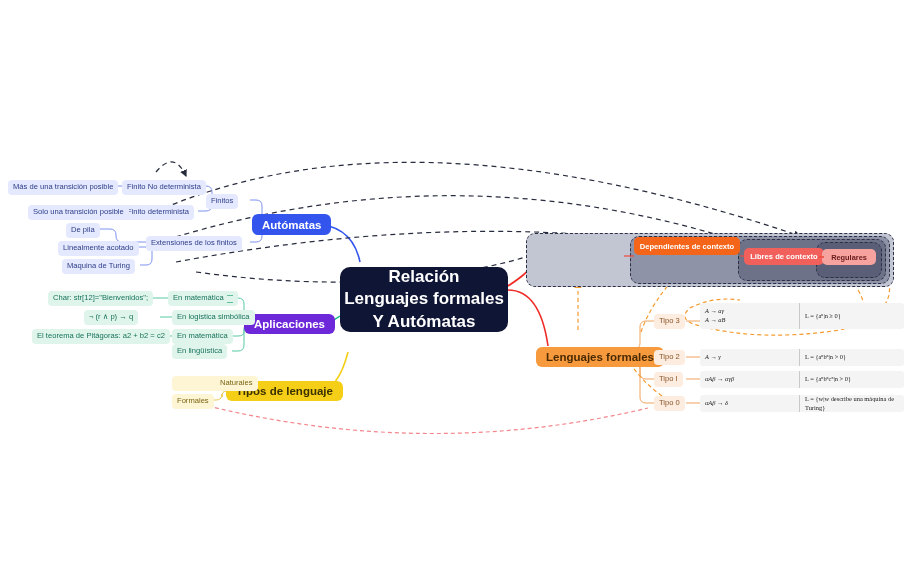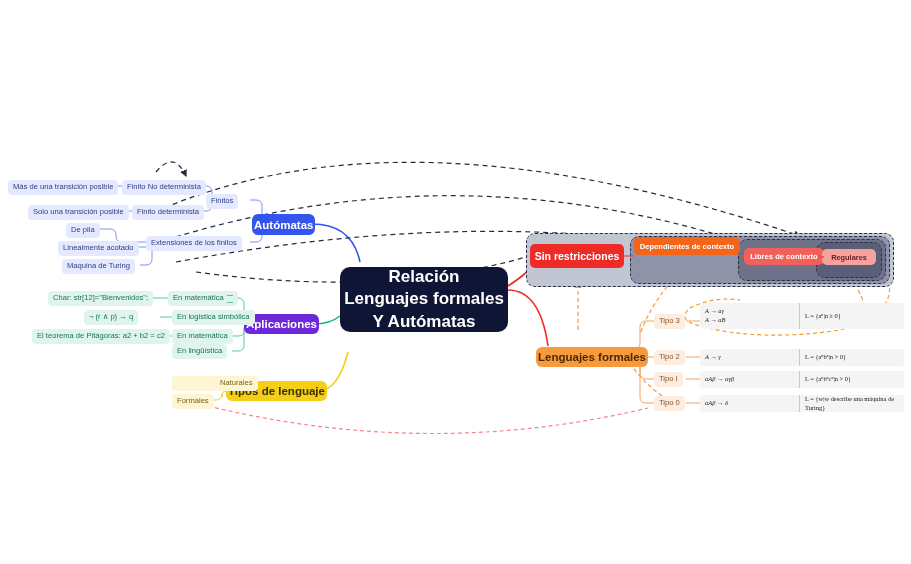--- a/index.html
+++ b/index.html
@@ -9,21 +9,21 @@
   svg.links{position:absolute;left:0;top:0;width:911px;height:564px;pointer-events:none;}
   .node{position:absolute;box-sizing:border-box;display:flex;align-items:center;
         justify-content:center;text-align:center;white-space:nowrap;}
 
   
   .central{background:#0f1535;color:#fff;border-radius:10px;
            font-size:17px;font-weight:700;line-height:1.32;
            padding:10px 14px;flex-direction:column;}
 
   
-  .l1{border-radius:6px;font-size:11.5px;font-weight:700;color:#fff;padding:5px 2px;}
+  .l1{border-radius:6px;font-size:11.5px;font-weight:700;color:#fff;padding:5px 10px;}
   .l1.blue{background:#3355ee;}
   .l1.green{background:#6d28d9;}
   .l1.yellow{background:#f5cf17;color:#3a3000;}
   .l1.orange{background:#f79a3e;color:#4a2a00;}
 
   
   .chip{border-radius:4px;font-size:7.6px;padding:3px 5px;line-height:1.15;}
   .chip.blue{background:#e4e9ff;color:#2d3c86;}
   .chip.green{background:#dff5ec;color:#18725a;}
   .chip.yellow{background:#fdf5d4;color:#7a6413;}
@@ -146,21 +146,21 @@
     <span>Lenguajes formales</span>
     <span>Y Autómatas</span>
   </div>
 
   <div class="node l1 blue" style="left:252px;top:214px;height:21px;">Autómatas</div>
 
   <div class="node chip blue" style="left:206px;top:194px;">Finitos</div>
   <div class="node chip blue" style="left:146px;top:236px;">Extensiones de los finitos</div>
 
   <div class="node chip blue" style="left:122px;top:180px;">Finito No determinista</div>
-  <div class="node chip blue" style="left:132px;top:205px;">Finito determinista</div>
+  <div class="node chip blue" style="left:122px;top:205px;">Finito determinista</div>
   <div class="node chip blue" style="left:8px;top:180px;">Más de una transición posible</div>
   <div class="node chip blue" style="left:28px;top:205px;">Solo una transición posible</div>
 
   <div class="node chip blue" style="left:66px;top:223px;">De pila</div>
   <div class="node chip blue" style="left:58px;top:241px;">Linealmente acotado</div>
   <div class="node chip blue" style="left:62px;top:259px;">Maquina de Turing</div>
 
   <div class="node l1 green" style="left:244px;top:314px;height:20px;">Aplicaciones</div>
 
   <div class="node chip green" style="left:168px;top:291px;">
@@ -184,21 +184,20 @@
   <div class="node chip peach" style="left:654px;top:314px;">Tipo 3</div>
   <div class="node chip peach" style="left:654px;top:350px;">Tipo 2</div>
   <div class="node chip peach" style="left:654px;top:372px;">Tipo I</div>
   <div class="node chip peach" style="left:654px;top:396px;">Tipo 0</div>
 
   <div class="hbox c0" style="left:526px;top:233px;width:368px;height:54px;"></div>
   <div class="hbox c1" style="left:630px;top:236px;width:260px;height:48px;"></div>
   <div class="hbox c2" style="left:738px;top:239px;width:148px;height:42px;"></div>
   <div class="hbox c3" style="left:816px;top:242px;width:66px;height:36px;"></div>
 
-  <div class="hnode red" style="left:530px;top:244px;width:94px;height:24px;">Sin restricciones</div>
   <div class="hnode orange" style="left:634px;top:237px;width:106px;height:18px;">Dependientes de contexto</div>
   <div class="hnode salmon" style="left:744px;top:248px;width:80px;height:17px;">Libres de contexto</div>
   <div class="hnode pink" style="left:822px;top:249px;width:54px;height:16px;">Regulares</div>
 
   <svg class="links" viewBox="0 0 911 564">
     <g stroke="#ef4b3a" stroke-width="1.2" fill="none">
       <path d="M624 256 H634"></path>
       <path d="M740 256 H744"></path>
       <path d="M824 257 H822"></path>
       <path d="M818 257 H824"></path>

